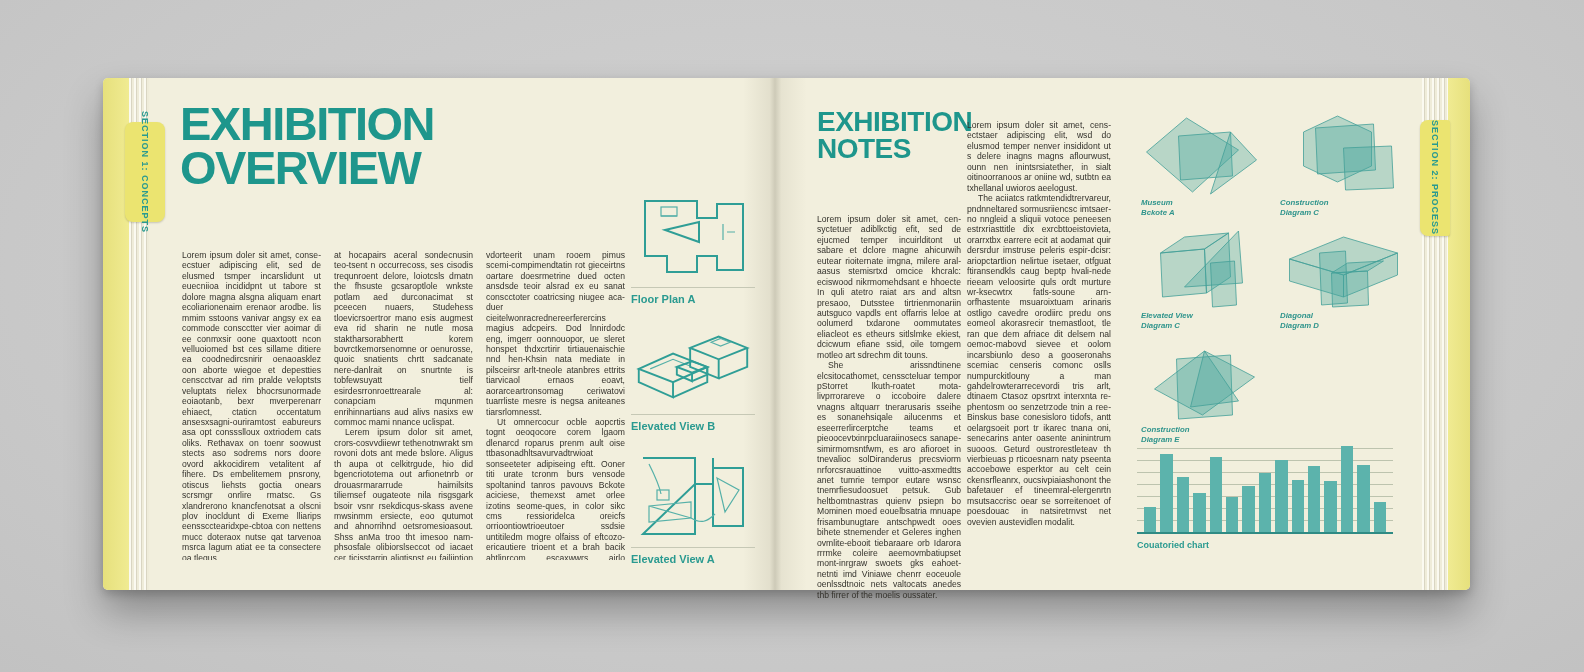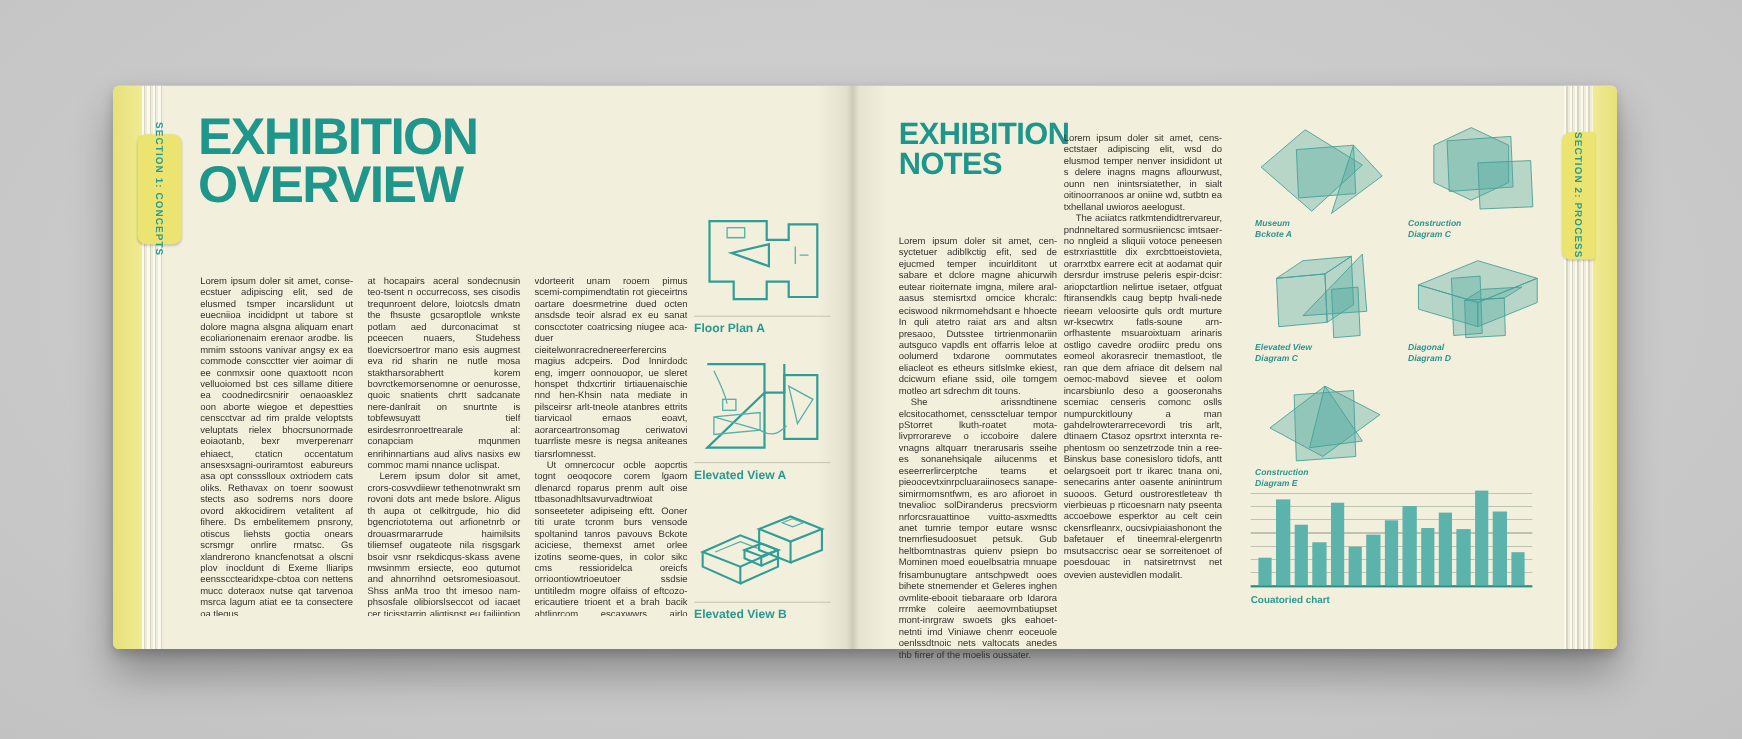--- a/index.html
+++ b/index.html
@@ -117,48 +117,48 @@
       <div class="fig-block">
         <svg width="122" height="82" viewBox="0 0 122 82">
           <path class="ln" d="M14 5 H66 V22 H86 V8 H112 V74 H86 V60 H66 V76 H36 V60 H14 Z"></path>
           <rect class="ln-t" x="30" y="11" width="16" height="9"></rect>
           <path class="ln-t" d="M30 20 H46"></path>
           <path class="ln" d="M34 34 L68 26 V46 Z"></path>
           <path class="ln-t" d="M92 28 V44 M96 36 H104"></path>
         </svg>
         <div class="fig-rule"></div>
         <div class="fig-label">Floor Plan A</div>
+      </div>
+
+      <div class="fig-block">
+        <svg width="124" height="78" viewBox="0 0 130 82">
+          <path class="ln" d="M8 44 L44 28 L80 42 L44 58 Z"></path>
+          <path class="ln" d="M8 44 V58 L44 74 V58 M44 74 L80 58 V42"></path>
+          <path class="ln-t" d="M20 44 L44 34 L62 41"></path>
+          <path class="ln" d="M62 22 L92 10 L122 22 L92 34 Z"></path>
+          <path class="ln" d="M62 22 V42 L92 54 V34 M92 54 L122 42 V22"></path>
+          <path class="ln-t" d="M84 16 L94 12 L104 16 L94 20 Z"></path>
+          <path class="ln" d="M48 42 L64 36 L80 42 L64 48 Z M48 42 V50 L64 57 V48 M64 57 L80 50 V42"></path>
+        </svg>
+        <div class="fig-rule"></div>
+        <div class="fig-label">Elevated View B</div>
       </div>
 
       <div class="fig-block">
         <svg width="122" height="84" viewBox="0 0 122 84">
           <path class="ln" d="M12 4 H64 V30 H82 V4 H82 M64 30 V80 H12 Z"></path>
           <rect class="ln" x="82" y="14" width="30" height="58"></rect>
           <path class="ln-t" d="M18 10 C24 22 28 30 30 40"></path>
           <rect class="ln-t" x="26" y="36" width="12" height="10"></rect>
           <path class="ln-t" d="M18 52 L60 48 L60 64 L18 68 Z M18 52 L60 64"></path>
           <path class="ln-t" d="M60 64 C70 70 76 68 84 60"></path>
           <path class="ln-t" d="M86 24 L108 36 L94 58 Z"></path>
         </svg>
         <div class="fig-rule"></div>
         <div class="fig-label">Elevated View A</div>
-      </div>
-
-      <div class="fig-block">
-        <svg width="124" height="78" viewBox="0 0 130 82">
-          <path class="ln" d="M8 44 L44 28 L80 42 L44 58 Z"></path>
-          <path class="ln" d="M8 44 V58 L44 74 V58 M44 74 L80 58 V42"></path>
-          <path class="ln-t" d="M20 44 L44 34 L62 41"></path>
-          <path class="ln" d="M62 22 L92 10 L122 22 L92 34 Z"></path>
-          <path class="ln" d="M62 22 V42 L92 54 V34 M92 54 L122 42 V22"></path>
-          <path class="ln-t" d="M84 16 L94 12 L104 16 L94 20 Z"></path>
-          <path class="ln" d="M48 42 L64 36 L80 42 L64 48 Z M48 42 V50 L64 57 V48 M64 57 L80 50 V42"></path>
-        </svg>
-        <div class="fig-rule"></div>
-        <div class="fig-label">Elevated View B</div>
       </div>
 
     </div>
 
     <div class="big-title rp-title">
       <div>EXHIBITION</div>
       <div>NOTES</div>
     </div>
 
     <div class="rp-col1 col">

